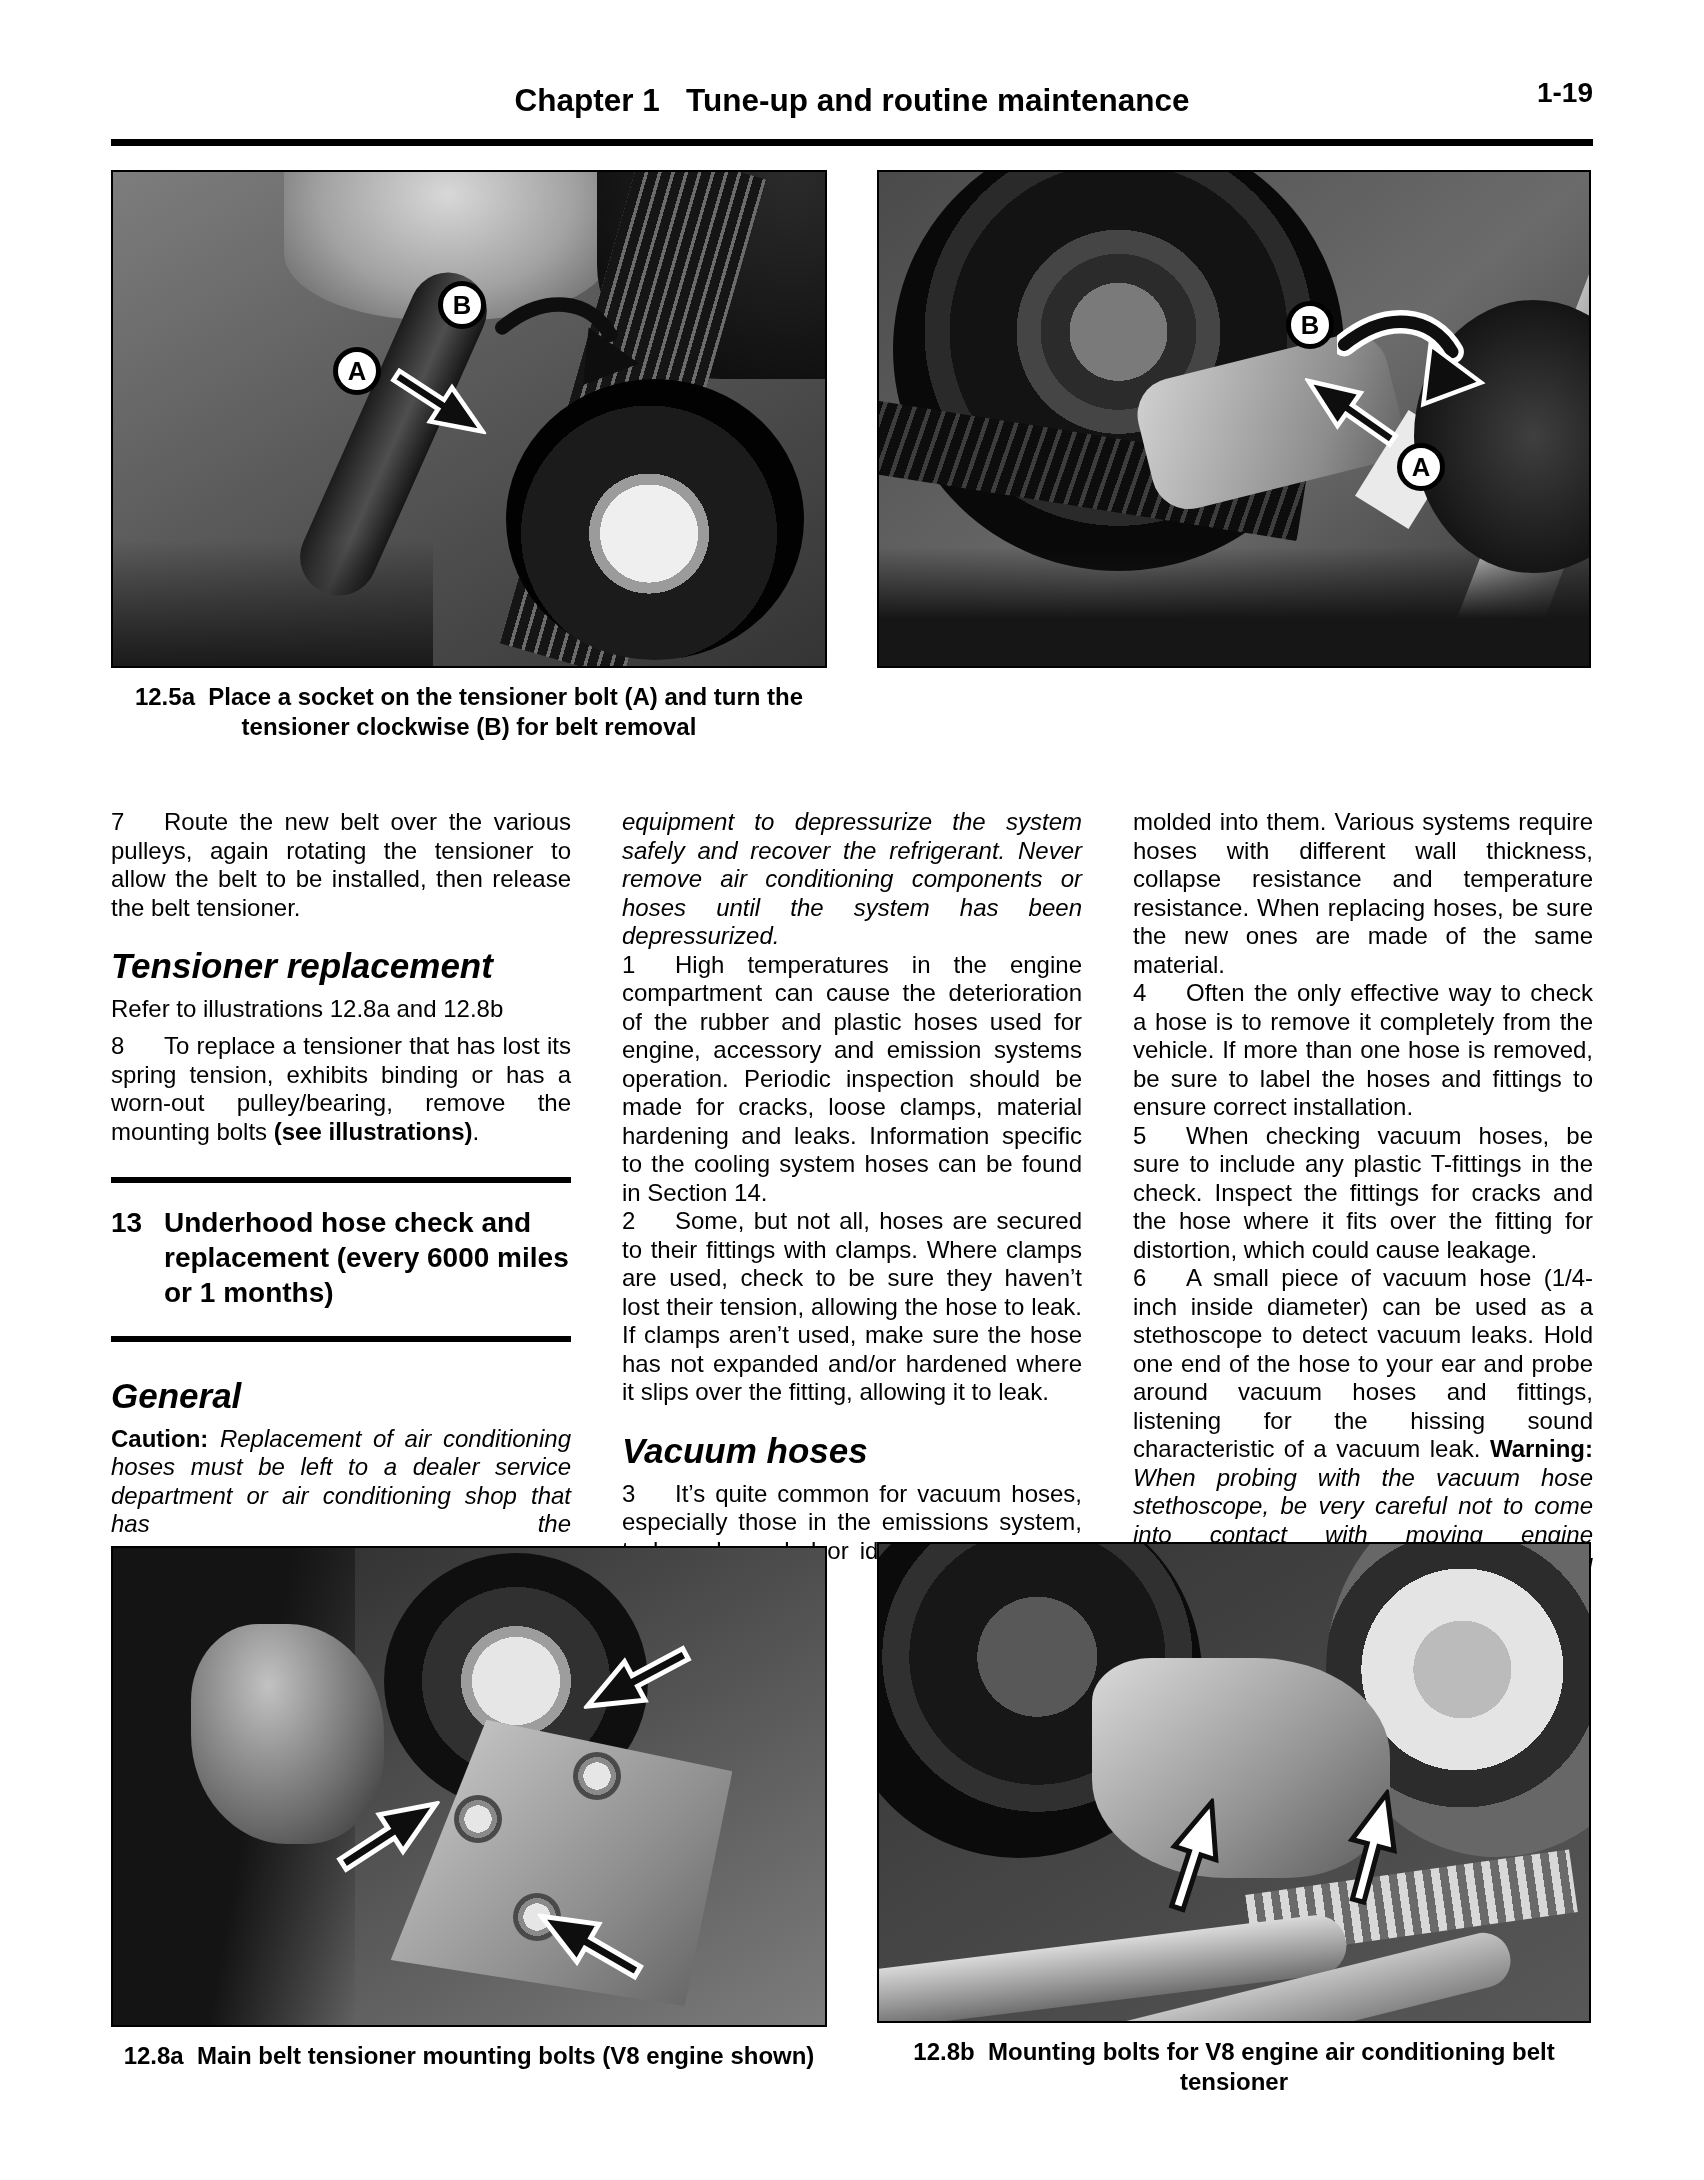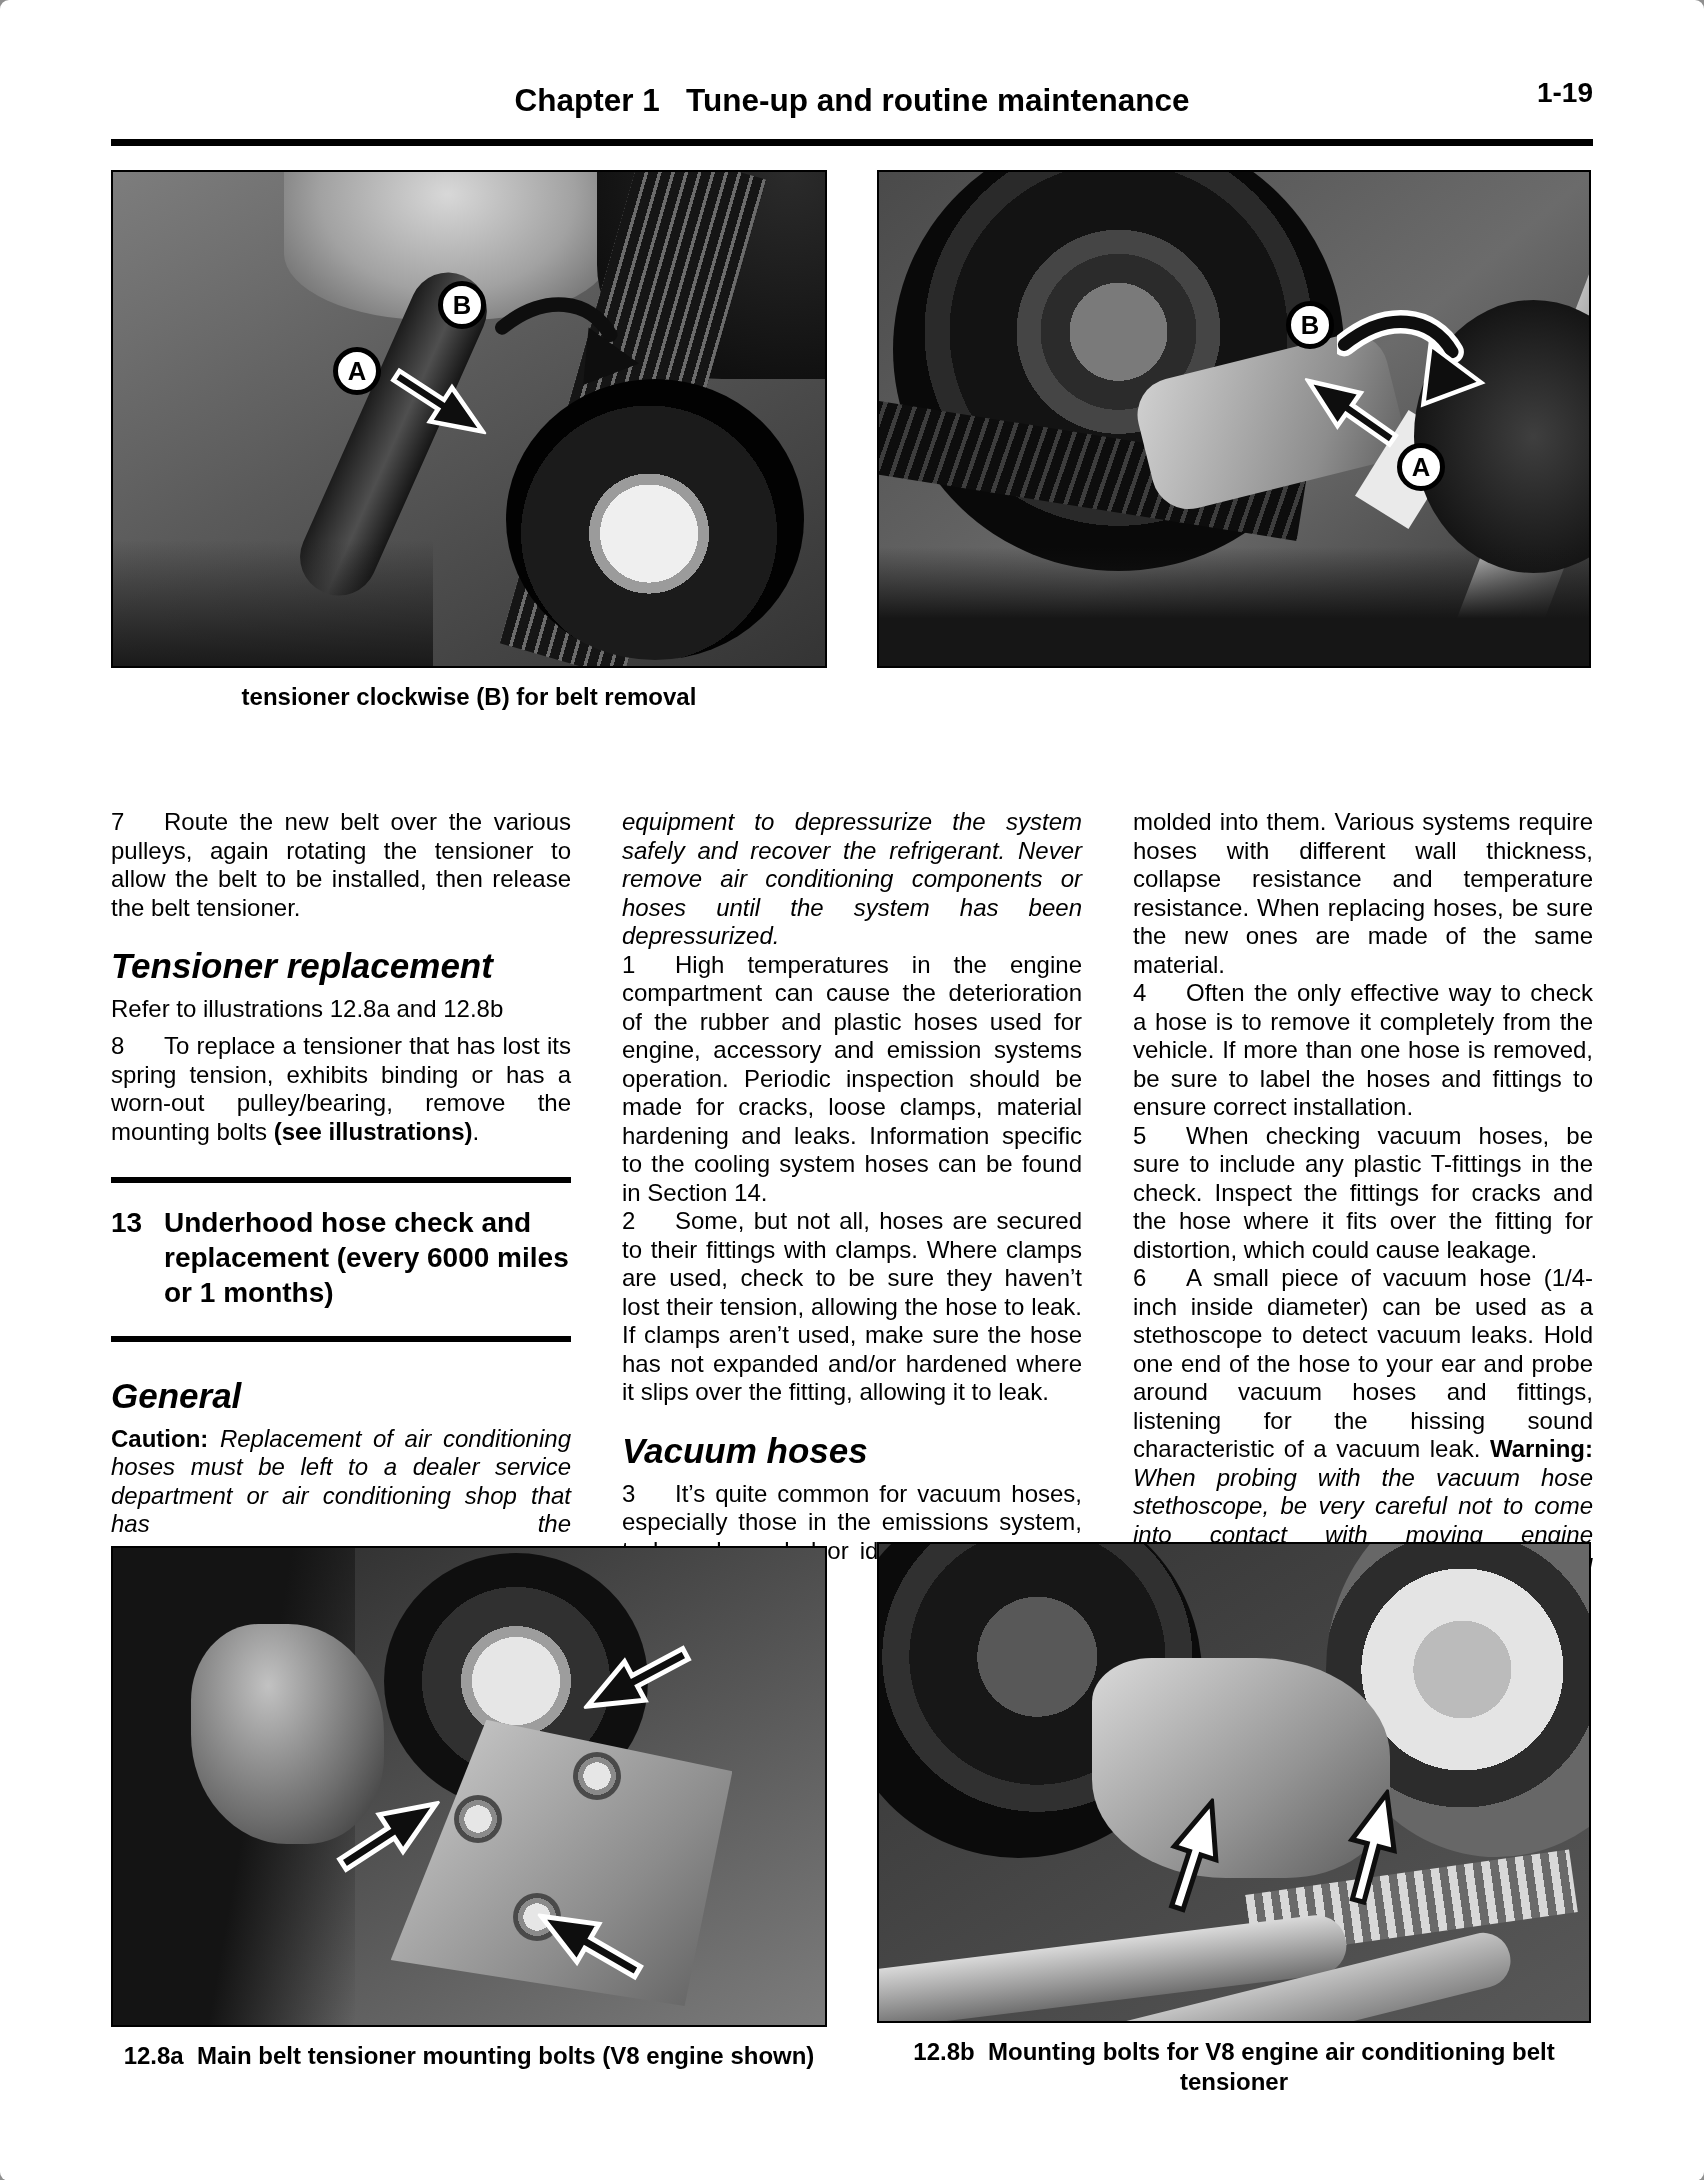--- a/index.html
+++ b/index.html
@@ -1,17 +1,17 @@
 <!DOCTYPE html>
 <html style="font-size:13.6px"><head>
 <meta charset="utf-8">
 <style>
   html,body{margin:0;padding:0;background:#8f8f8f;}
   .page{position:relative;width:1704px;height:2181px;background:#ffffff;
-        font-family:"Liberation Sans",sans-serif;color:#000;overflow:hidden;border-radius:9px;}
+        font-family:"Liberation Sans",sans-serif;color:#000;overflow:hidden;}
 
   
   .runhead{position:absolute;top:82px;left:111px;width:1482px;height:51px;}
   .runhead-title{position:absolute;left:0;right:0;text-align:center;
         font-weight:bold;font-size:31.5px;white-space:pre-wrap;}
   .runhead-pageno{position:absolute;right:0;top:-5.1px;font-weight:bold;font-size:28px;}
   .head-rule{position:absolute;top:139px;left:111px;width:1482px;height:6.8px;background:#000;}
 
   
   .figure{position:absolute;}
@@ -125,20 +125,21 @@
       <div class="badge" style="left:325px;top:109px;">B</div>
       <svg class="arrow" style="left:271px;top:204px;transform:rotate(33deg);" width="111" height="55" viewBox="0 0 120 60">
         <polygon points="4,24 62,24 62,8 116,30 62,52 62,36 4,36" fill="#0e0e0e" stroke="#fff" stroke-width="5"></polygon>
       </svg>
       <svg class="arrow" style="left:382px;top:119px;" width="153" height="136" viewBox="0 0 170 150">
         <path d="M8,40 C55,2 105,8 128,48" fill="none" stroke="#0e0e0e" stroke-width="16" stroke-linecap="round"></path>
         <polygon points="104,40 160,80 98,104" fill="#0e0e0e"></polygon>
       </svg>
     </div>
     <div class="caption">
+      <span>12.5a  Place a socket on the tensioner bolt (A) and turn the</span>
       <span>tensioner clockwise (B) for belt removal</span>
     </div>
   </div>
 
   <div class="figure" style="left:877px;top:170px;width:714px;">
     <div class="photo ph2" style="width:714px;height:498px;">
       <div class="sh bigp"></div>
       <div class="sh beltb"></div>
       <div class="sh arm"></div>
       <div class="sh hosey"></div>

